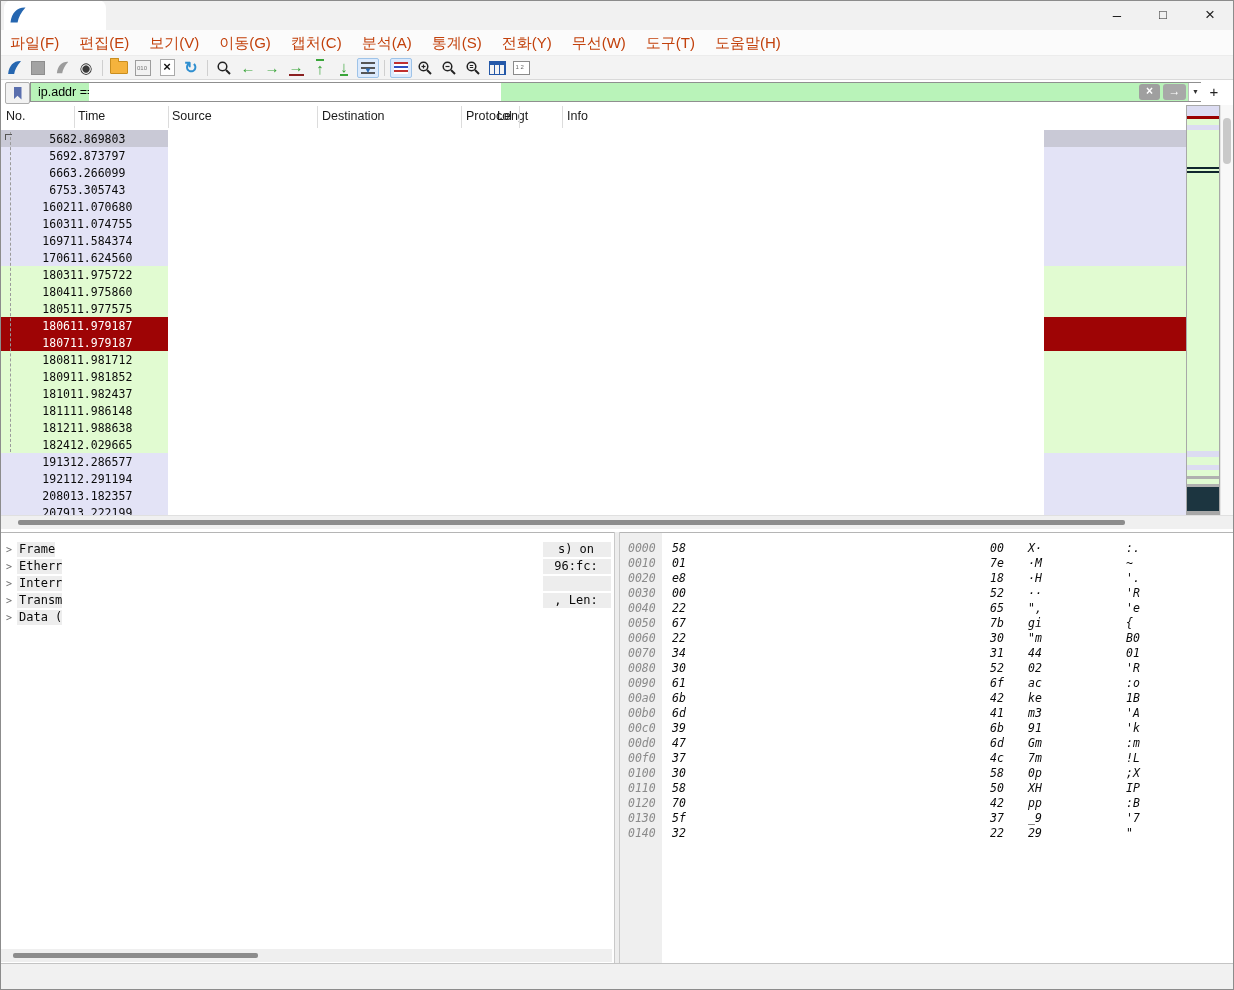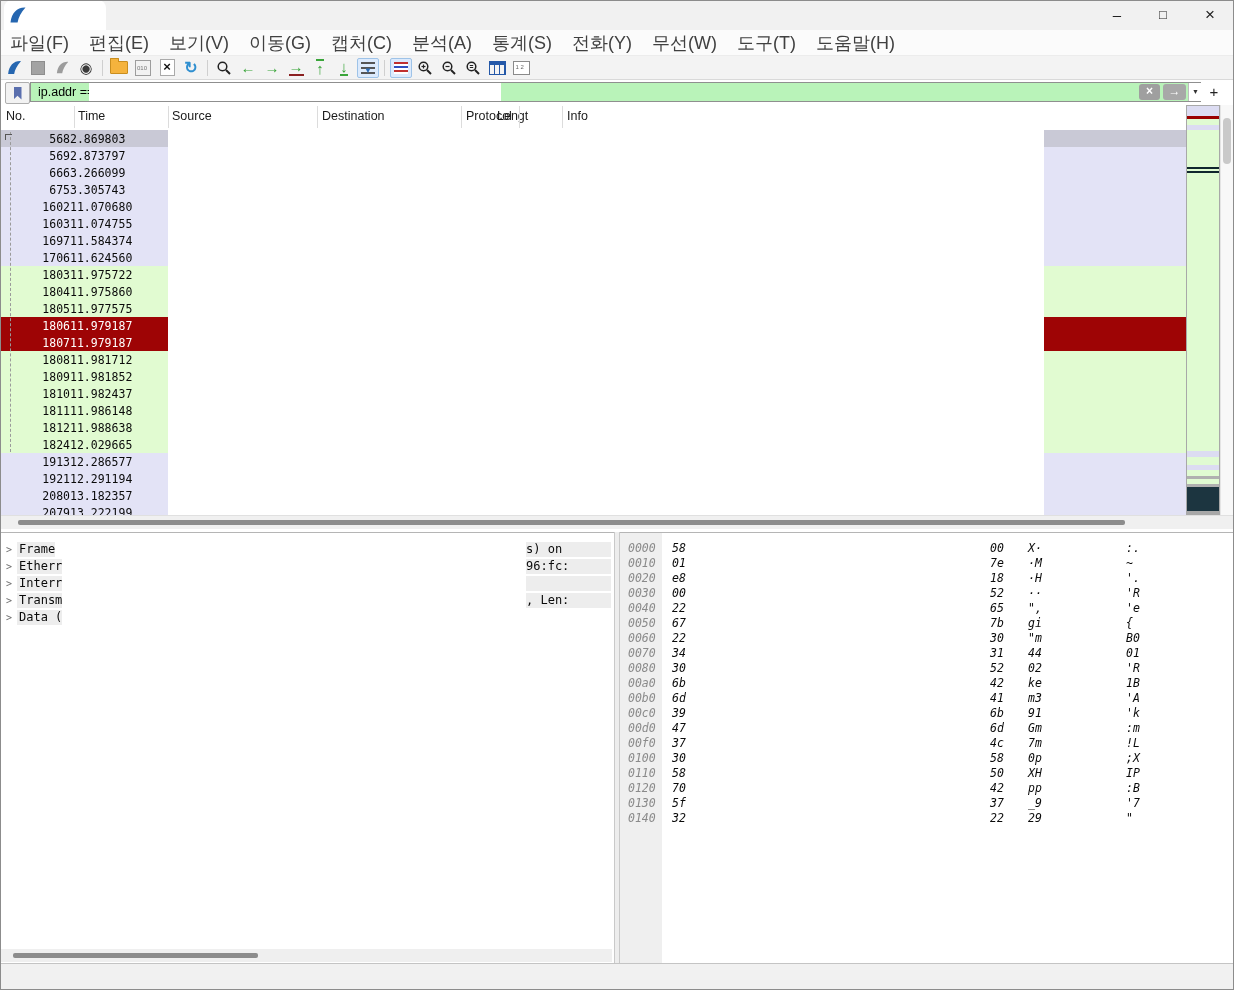--- a/index.html
+++ b/index.html
@@ -14,21 +14,21 @@
   #title-fin{left:8px;top:5px;width:20px;height:20px;}
   #title-redaction{left:30px;top:3px;width:74px;height:24px;background:#fff;}
   .winbtn{top:0;width:46px;height:30px;text-align:center;line-height:30px;font-size:15px;color:#222;}
   #btn-min{left:1094px;}
   #btn-max{left:1140px;font-size:13px;}
   #btn-close{left:1187px;font-size:17px;}
 
   
   #menubar{left:0;top:30px;width:1234px;height:25px;background:#fbfbfb;border-bottom:1px solid #ececec;
            display:flex;align-items:center;}
-  .menu-item{padding:0 10px;font-size:18px;color:#404040;line-height:24px;}
+  .menu-item{padding:0 10px;font-size:15px;color:#c2410c;line-height:24px;}
 
   
   #toolbar{left:0;top:56px;width:1234px;height:24px;background:#f3f3f3;border-bottom:1px solid #d9d9d9;
            display:flex;align-items:center;padding-left:2px;box-sizing:border-box;}
   .tbtn{width:22px;height:20px;display:flex;align-items:center;justify-content:center;margin:0 1px;
         border:1px solid transparent;border-radius:2px;box-sizing:border-box;position:relative;}
   .tbtn.active{background:#dceafc;border-color:#9ec3e8;}
   .tsep{width:1px;height:16px;background:#cfcfcf;margin:0 4px;}
   .g-stop{width:12px;height:12px;background:#a3a3a3;border:1px solid #8d8d8d;}
   .g-gear{font-size:15px;color:#3a3a3a;line-height:15px;}
@@ -93,21 +93,21 @@
   #pl-hsb-thumb{left:18px;top:520px;width:1107px;height:5px;background:#8c8c8c;border-radius:2px;z-index:4;}
 
   
   #detail-pane{left:0;top:532px;width:614px;height:431px;background:#fff;border-top:1px solid #b5b5b5;box-sizing:border-box;}
   #pane-divider{left:614px;top:532px;width:6px;height:431px;background:#ededed;border-left:1px solid #c9c9c9;border-right:1px solid #c9c9c9;box-sizing:border-box;}
   #detail-rows{left:0;top:8px;width:612px;}
   .drow{display:flex;height:17px;align-items:center;font-family:"DejaVu Sans Mono",monospace;font-size:12px;color:#0a0a0a;}
   .darr{width:11px;margin-left:6px;color:#6e6e6e;font-size:10px;}
   .dlabel{background:#ededed;height:15px;line-height:15px;padding-left:2px;white-space:pre;}
   .dfill{flex:1;background:#fff;height:15px;}
-  .dright{background:#ededed;height:15px;line-height:15px;min-width:66px;text-align:left;padding-right:19px;margin-right:1px;white-space:pre;}
+  .dright{background:#ededed;height:15px;line-height:15px;min-width:66px;text-align:center;padding-right:2px;margin-right:1px;white-space:pre;}
   #dt-hsb{left:1px;top:416px;width:611px;height:13px;background:#efefef;}
   #dt-hsb-thumb{left:13px;top:420px;width:245px;height:5px;background:#8c8c8c;border-radius:2px;}
 
   
   #hex-pane{left:620px;top:532px;width:614px;height:431px;background:#fff;border-top:1px solid #b5b5b5;box-sizing:border-box;font-style:italic;}
   #hex-offset-strip{left:0;top:0;width:42px;height:430px;background:#efefef;}
   #hex-rows{left:0;top:8px;width:614px;}
   .hrow{position:relative;height:15px;font-family:"DejaVu Sans Mono",monospace;font-size:11.5px;line-height:15px;color:#0a0a0a;}
   .hoff{position:absolute;left:8px;color:#8a8a8a;}
   .hb1{position:absolute;left:52px;}
@@ -490,20 +490,27 @@
         <span class="ha2">01</span>
       </div>
       <div class="hrow">
         <span class="hoff">0080</span>
         <span class="hb1">30</span>
         <span class="hb2">52</span>
         <span class="ha1">02</span>
         <span class="ha2">'R</span>
       </div>
       <div class="hrow">
+        <span class="hoff">0090</span>
+        <span class="hb1">61</span>
+        <span class="hb2">6f</span>
+        <span class="ha1">ac</span>
+        <span class="ha2">:o</span>
+      </div>
+      <div class="hrow">
         <span class="hoff">00a0</span>
         <span class="hb1">6b</span>
         <span class="hb2">42</span>
         <span class="ha1">ke</span>
         <span class="ha2">1B</span>
       </div>
       <div class="hrow">
         <span class="hoff">00b0</span>
         <span class="hb1">6d</span>
         <span class="hb2">41</span>

